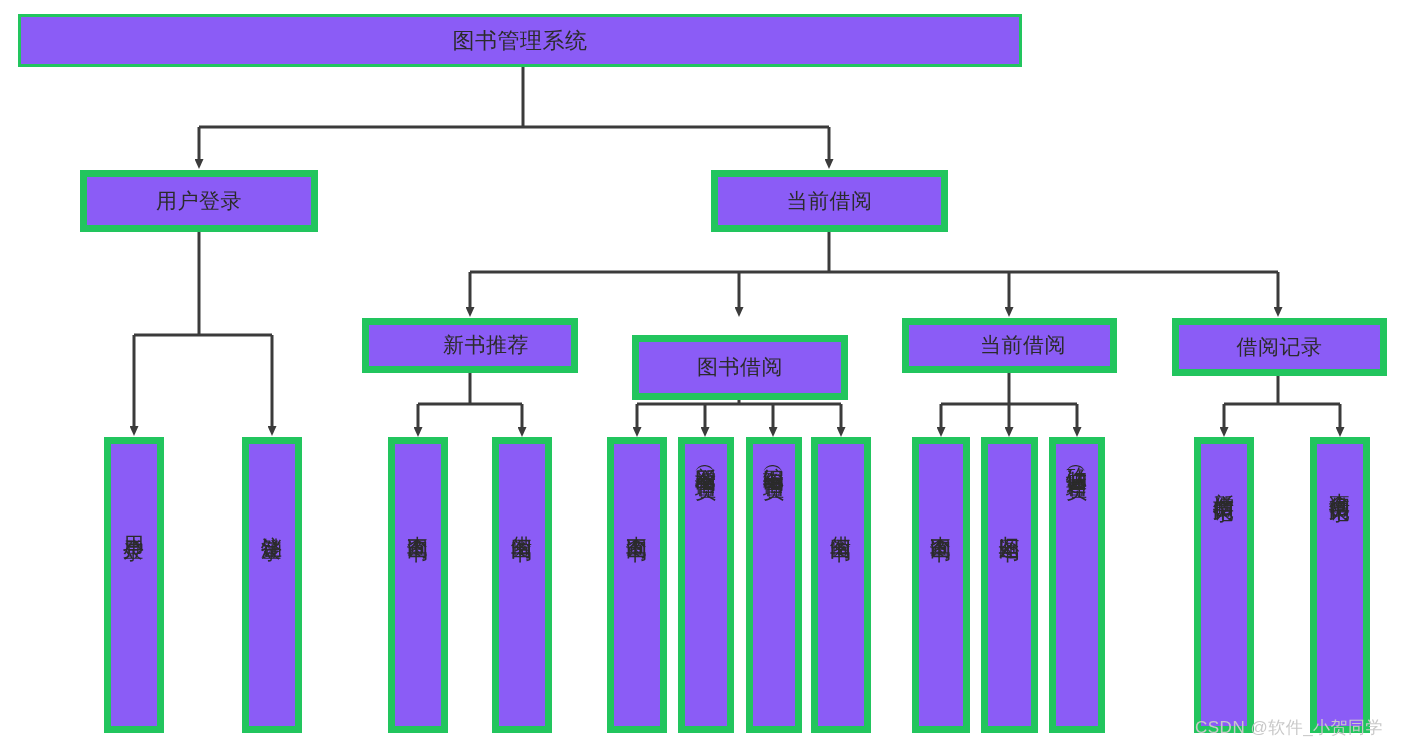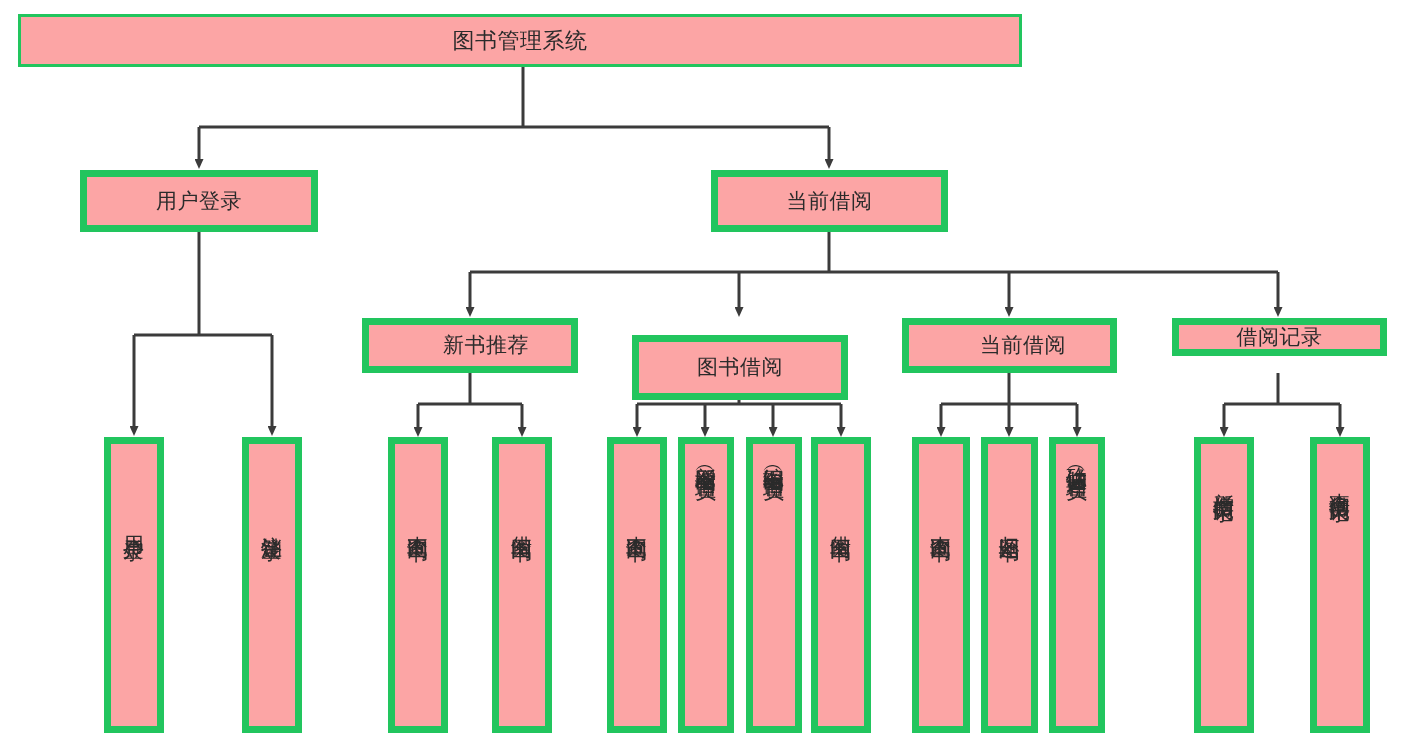--- a/index.html
+++ b/index.html
@@ -22,21 +22,21 @@
     position: absolute;
     left: 0;
     top: 0;
     width: 1405px;
     height: 747px;
     pointer-events: none;
   }
   .node {
     position: absolute;
     box-sizing: border-box;
-    background: #fca5a5;
+    background: #8b5cf6;
     border: 7px solid #22c55e;
     display: flex;
     align-items: center;
     justify-content: center;
     color: #2b2b2b;
   }
   .node-label {
     display: block;
     text-align: center;
     line-height: 1.08;
@@ -146,21 +146,21 @@
   </div>
 
   <div class="node horizontal" style="left:632px; top:335px; width:216px; height:65px;">
     <span class="node-label">图书借阅</span>
   </div>
 
   <div class="node horizontal" style="left:902px; top:318px; width:215px; height:55px;padding-left:27px;">
     <span class="node-label">当前借阅</span>
   </div>
 
-  <div class="node horizontal" style="left:1172px; top:318px; width:215px; height:38px;">
+  <div class="node horizontal" style="left:1172px; top:318px; width:215px; height:58px;">
     <span class="node-label">借阅记录</span>
   </div>
 
   <div class="node vertical" style="left:104px; top:437px; width:60px; height:296px; padding-top:75px;">
     <span class="node-label">用户登录</span>
   </div>
 
   <div class="node vertical" style="left:242px; top:437px; width:60px; height:296px; padding-top:75px;">
     <span class="node-label">注销登录</span>
   </div>
@@ -202,14 +202,15 @@
   </div>
 
   <div class="node vertical" style="left:1194px; top:437px; width:60px; height:296px; padding-top:32px;">
     <span class="node-label">新增借阅记录</span>
   </div>
 
   <div class="node vertical" style="left:1310px; top:437px; width:60px; height:296px; padding-top:32px;">
     <span class="node-label">查询借阅记录</span>
   </div>
 
+  <div class="watermark" style="left:1195px; top:716px;">CSDN @软件_小贺同学</div>
 
 </div>
 
 </body></html>

